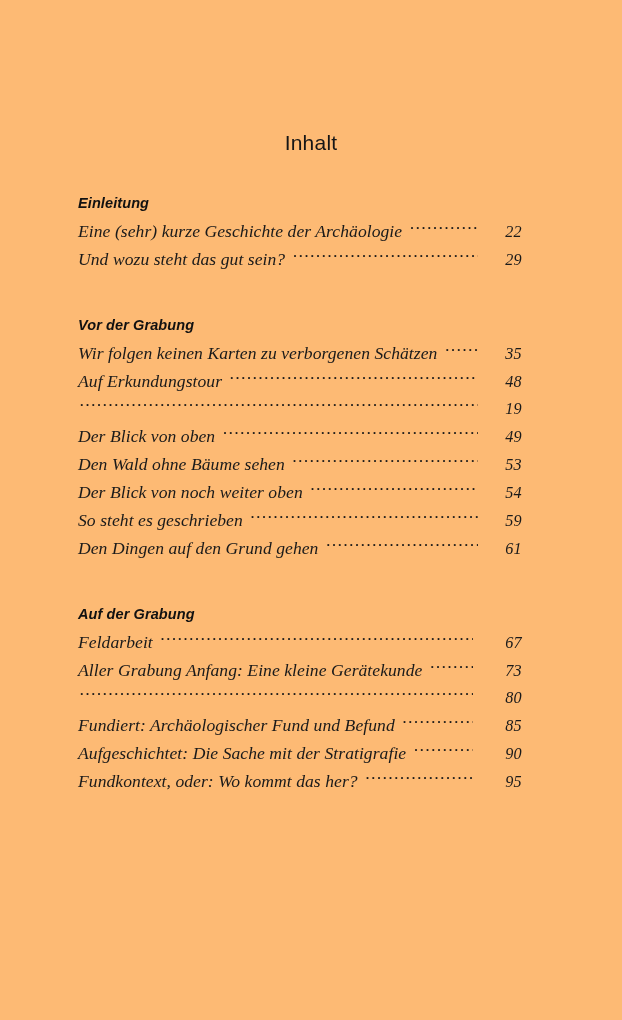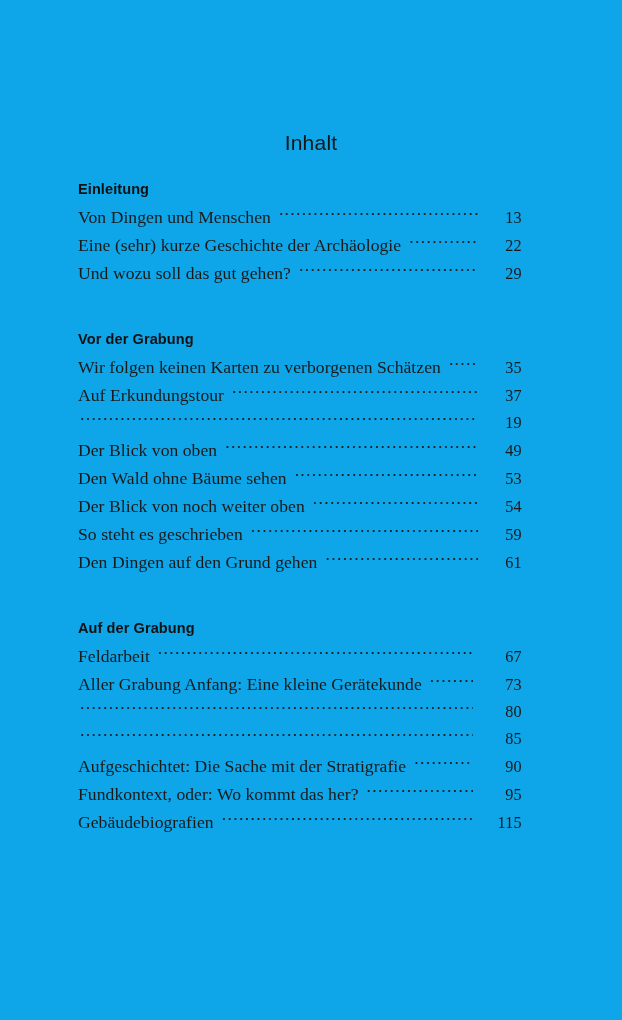--- a/index.html
+++ b/index.html
@@ -13,43 +13,44 @@
     position: relative;
     overflow: hidden;
     font-family: "Liberation Serif", "DejaVu Serif", serif;
     color: #1a1a1a;
     -webkit-font-smoothing: antialiased;
   }
 
   .page {
     position: absolute;
     inset: 0;
-    background: #0ea5e9;
+    background: #fdba74;
   }
 
   
   .toc-title {
     position: absolute;
     top: 131px;
     left: 0;
     width: 622px;
     text-align: center;
     font-family: "Liberation Sans", "DejaVu Sans", sans-serif;
     font-weight: 400;
     font-size: 21px;
     letter-spacing: 0.2px;
     color: #161616;
   }
 
   
   .toc-body {
     position: absolute;
-    top: 176px;
+    top: 190px;
     left: 78px;
     width: 444px;
+    font-style: italic;
   }
 
   .section {
     margin-bottom: 38px;
   }
   .section:last-child { margin-bottom: 0; }
 
   .section-heading {
     font-family: "Liberation Sans", "DejaVu Sans", sans-serif;
     font-weight: 700;
@@ -111,46 +112,41 @@
 <body>
 
 <div class="page">
 
   <div class="toc-title">Inhalt</div>
 
   <div class="toc-body">
       <div class="section">
         <div class="section-heading">Einleitung</div>
         <div class="entry">
-          <span class="entry-label">Von Dingen und Menschen</span>
-          <span class="entry-leader"></span>
-          <span class="entry-page">13</span>
-        </div>
-        <div class="entry">
           <span class="entry-label">Eine (sehr) kurze Geschichte der Archäologie</span>
           <span class="entry-leader"></span>
           <span class="entry-page">22</span>
         </div>
         <div class="entry">
-          <span class="entry-label">Und wozu soll das gut gehen?</span>
+          <span class="entry-label">Und wozu steht das gut sein?</span>
           <span class="entry-leader"></span>
           <span class="entry-page">29</span>
         </div>
       </div>
       <div class="section">
         <div class="section-heading">Vor der Grabung</div>
         <div class="entry">
           <span class="entry-label">Wir folgen keinen Karten zu verborgenen Schätzen</span>
           <span class="entry-leader"></span>
           <span class="entry-page">35</span>
         </div>
         <div class="entry">
           <span class="entry-label">Auf Erkundungstour</span>
           <span class="entry-leader"></span>
-          <span class="entry-page">37</span>
+          <span class="entry-page">48</span>
         </div>
         <div class="entry">
           <span class="entry-leader"></span>
           <span class="entry-page">19</span>
         </div>
         <div class="entry">
           <span class="entry-label">Der Blick von oben</span>
           <span class="entry-leader"></span>
           <span class="entry-page">49</span>
         </div>
@@ -185,34 +181,30 @@
         <div class="entry">
           <span class="entry-label">Aller Grabung Anfang: Eine kleine Gerätekunde</span>
           <span class="entry-leader"></span>
           <span class="entry-page">73</span>
         </div>
         <div class="entry">
           <span class="entry-leader"></span>
           <span class="entry-page">80</span>
         </div>
         <div class="entry">
+          <span class="entry-label">Fundiert: Archäologischer Fund und Befund</span>
           <span class="entry-leader"></span>
           <span class="entry-page">85</span>
         </div>
         <div class="entry">
           <span class="entry-label">Aufgeschichtet: Die Sache mit der Stratigrafie</span>
           <span class="entry-leader"></span>
           <span class="entry-page">90</span>
         </div>
         <div class="entry">
           <span class="entry-label">Fundkontext, oder: Wo kommt das her?</span>
           <span class="entry-leader"></span>
           <span class="entry-page">95</span>
-        </div>
-        <div class="entry">
-          <span class="entry-label">Gebäudebiografien</span>
-          <span class="entry-leader"></span>
-          <span class="entry-page">115</span>
         </div>
       </div>
     </div>
 
 </div>
 
 </body></html>

